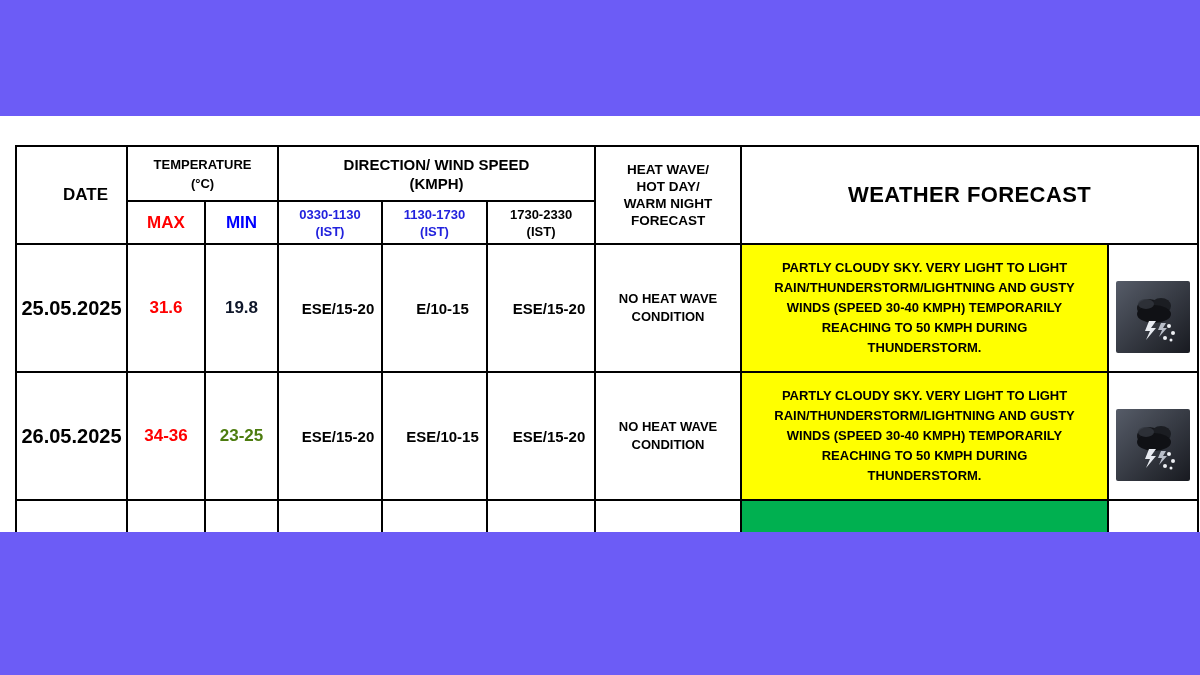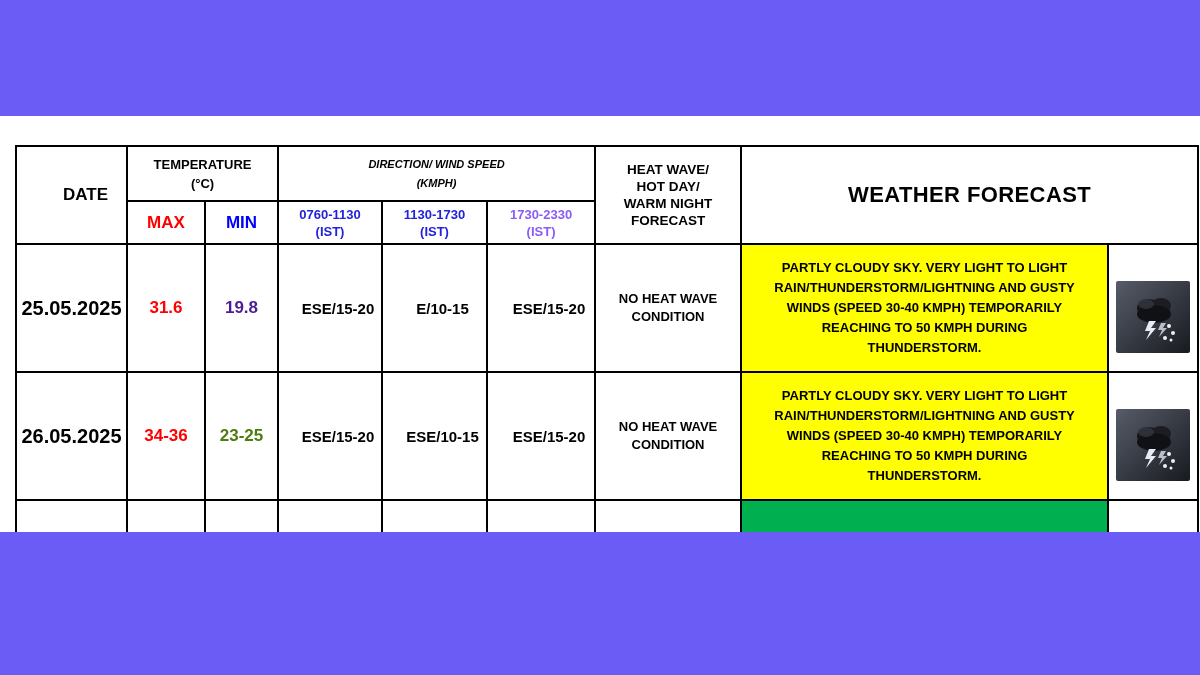--- a/index.html
+++ b/index.html
@@ -9,21 +9,21 @@
   .banner.top{top:0;height:116px;}
   .banner.bottom{top:532px;height:143px;}
   .tablewrap{position:absolute;left:15px;top:145px;z-index:1;}
   table{border-collapse:collapse;table-layout:fixed;width:1182px;}
   td,th{border:2px solid #000;padding:0;text-align:center;vertical-align:middle;
         color:#000;font-weight:bold;white-space:pre-line;overflow:hidden;}
   th{font-weight:bold;}
   .h-date{font-size:17px;padding-left:28px;}
   .h-temp{font-size:13px;line-height:19px;}
   .h-maxmin{font-size:17px;}
-  .h-dir{font-size:11px;line-height:19px;font-style:italic;}
+  .h-dir{font-size:15px;line-height:19px;}
   .h-time{font-size:13px;line-height:17px;}
   .h-heat{font-size:13.5px;line-height:17px;padding:0 12px;}
   .h-weather{font-size:22px;letter-spacing:.4px;}
   .c-date{font-size:20px;}
   .c-temp{font-size:17px;}
   .c-wind{font-size:15px;padding-left:16px;}
   .c-heat{font-size:13px;line-height:18px;}
   .c-forecast{font-size:13px;line-height:20px;padding:9px 10px;}
   .c-icon{background:#ffffff;}
   .row4 td{vertical-align:top;}
@@ -60,32 +60,32 @@
     <th rowspan="2" class="h-heat">HEAT WAVE/
 HOT DAY/
 WARM NIGHT
 FORECAST</th>
     <th rowspan="2" colspan="2" class="h-weather">WEATHER FORECAST</th>
   </tr>
 
   <tr style="height:43px">
     <th class="h-maxmin" style="color: rgb(255, 0, 0);">MAX</th>
     <th class="h-maxmin" style="color: rgb(0, 0, 255); margin-top: 42px;">MIN</th>
-    <th class="h-time" style="color: rgb(34, 34, 221);">0760-1130
+    <th class="h-time" style="color: rgb(34, 34, 221);">0330-1130
 (IST)</th>
     <th class="h-time" style="color: rgb(34, 34, 221);">1130-1730
 (IST)</th>
-    <th class="h-time" style="color: #8b5cf6; border-radius: 14px;">1730-2330
+    <th class="h-time" style="color: #000000; border-radius: 14px;">1730-2330
 (IST)</th>
   </tr>
 
   <tr style="height:101px">
     <td class="c-date">25.05.2025</td>
     <td class="c-temp" style="color: rgb(255, 0, 0);">31.6</td>
-    <td class="c-temp" style="color: #4c1d95; border-radius: 12px;">19.8</td>
+    <td class="c-temp" style="color: #0f172a; border-radius: 12px;">19.8</td>
     <td class="c-wind">ESE/15-20</td>
     <td class="c-wind">E/10-15</td>
     <td class="c-wind">ESE/15-20</td>
     <td class="c-heat">NO HEAT WAVE
 CONDITION</td>
     <td class="c-forecast" style="background: rgb(255, 255, 0);">PARTLY CLOUDY SKY.  VERY LIGHT TO LIGHT
 RAIN/THUNDERSTORM/LIGHTNING AND GUSTY
 WINDS (SPEED 30-40 KMPH) TEMPORARILY
 REACHING TO 50 KMPH DURING
 THUNDERSTORM.</td>

